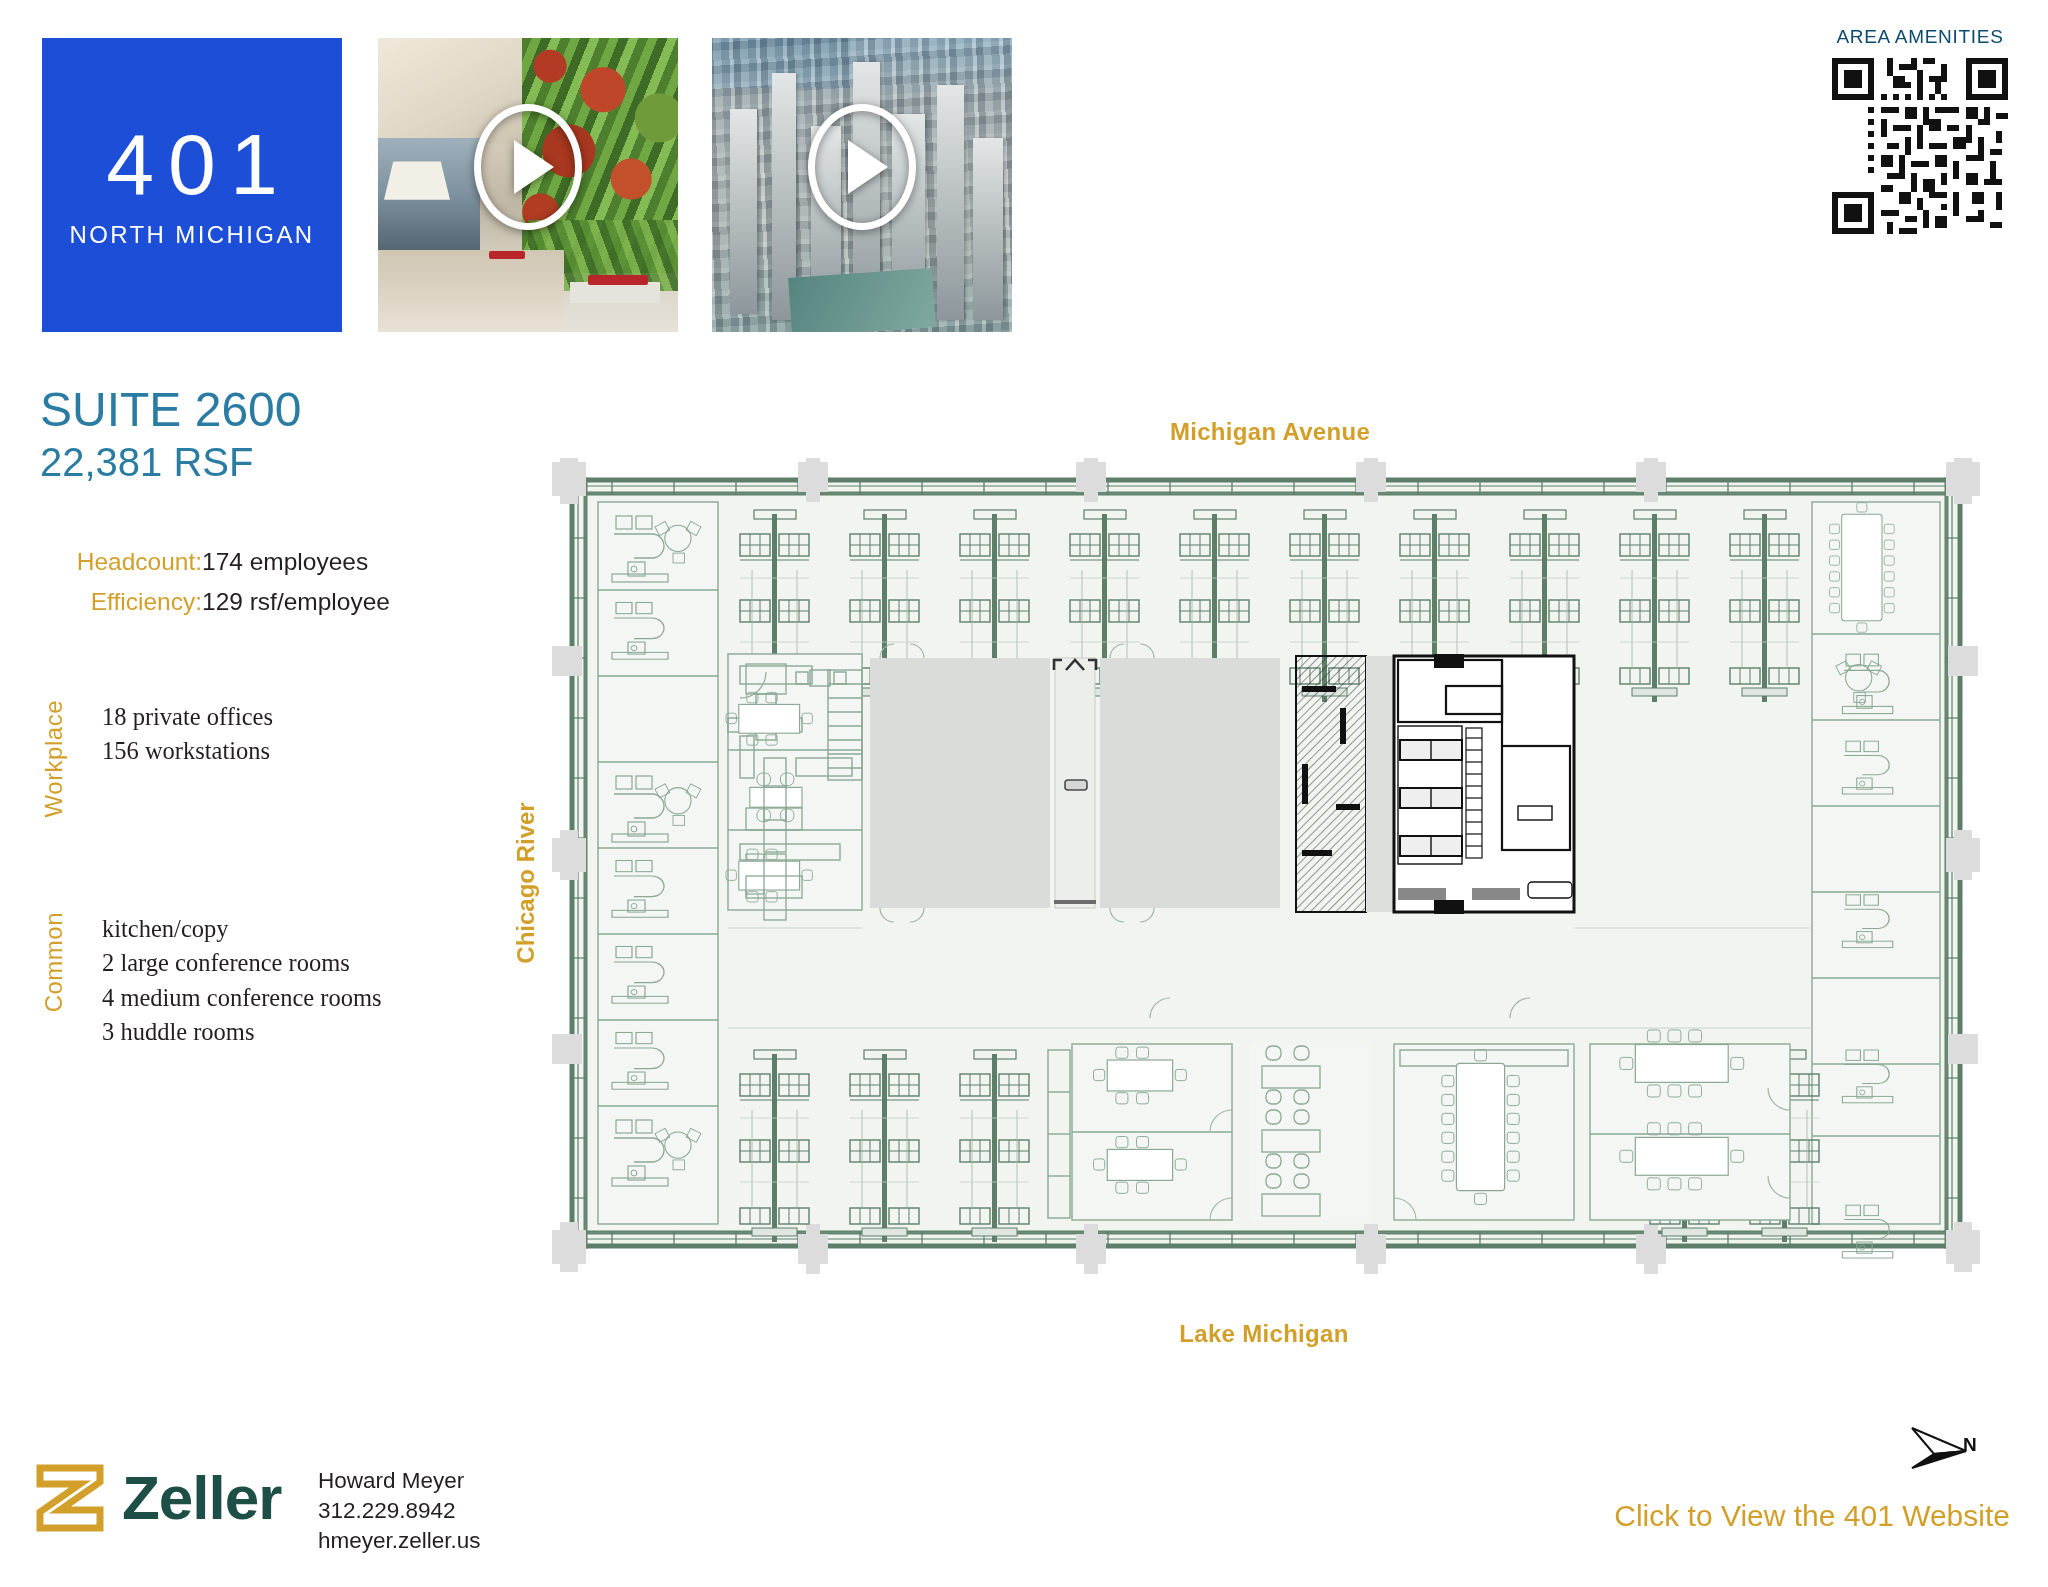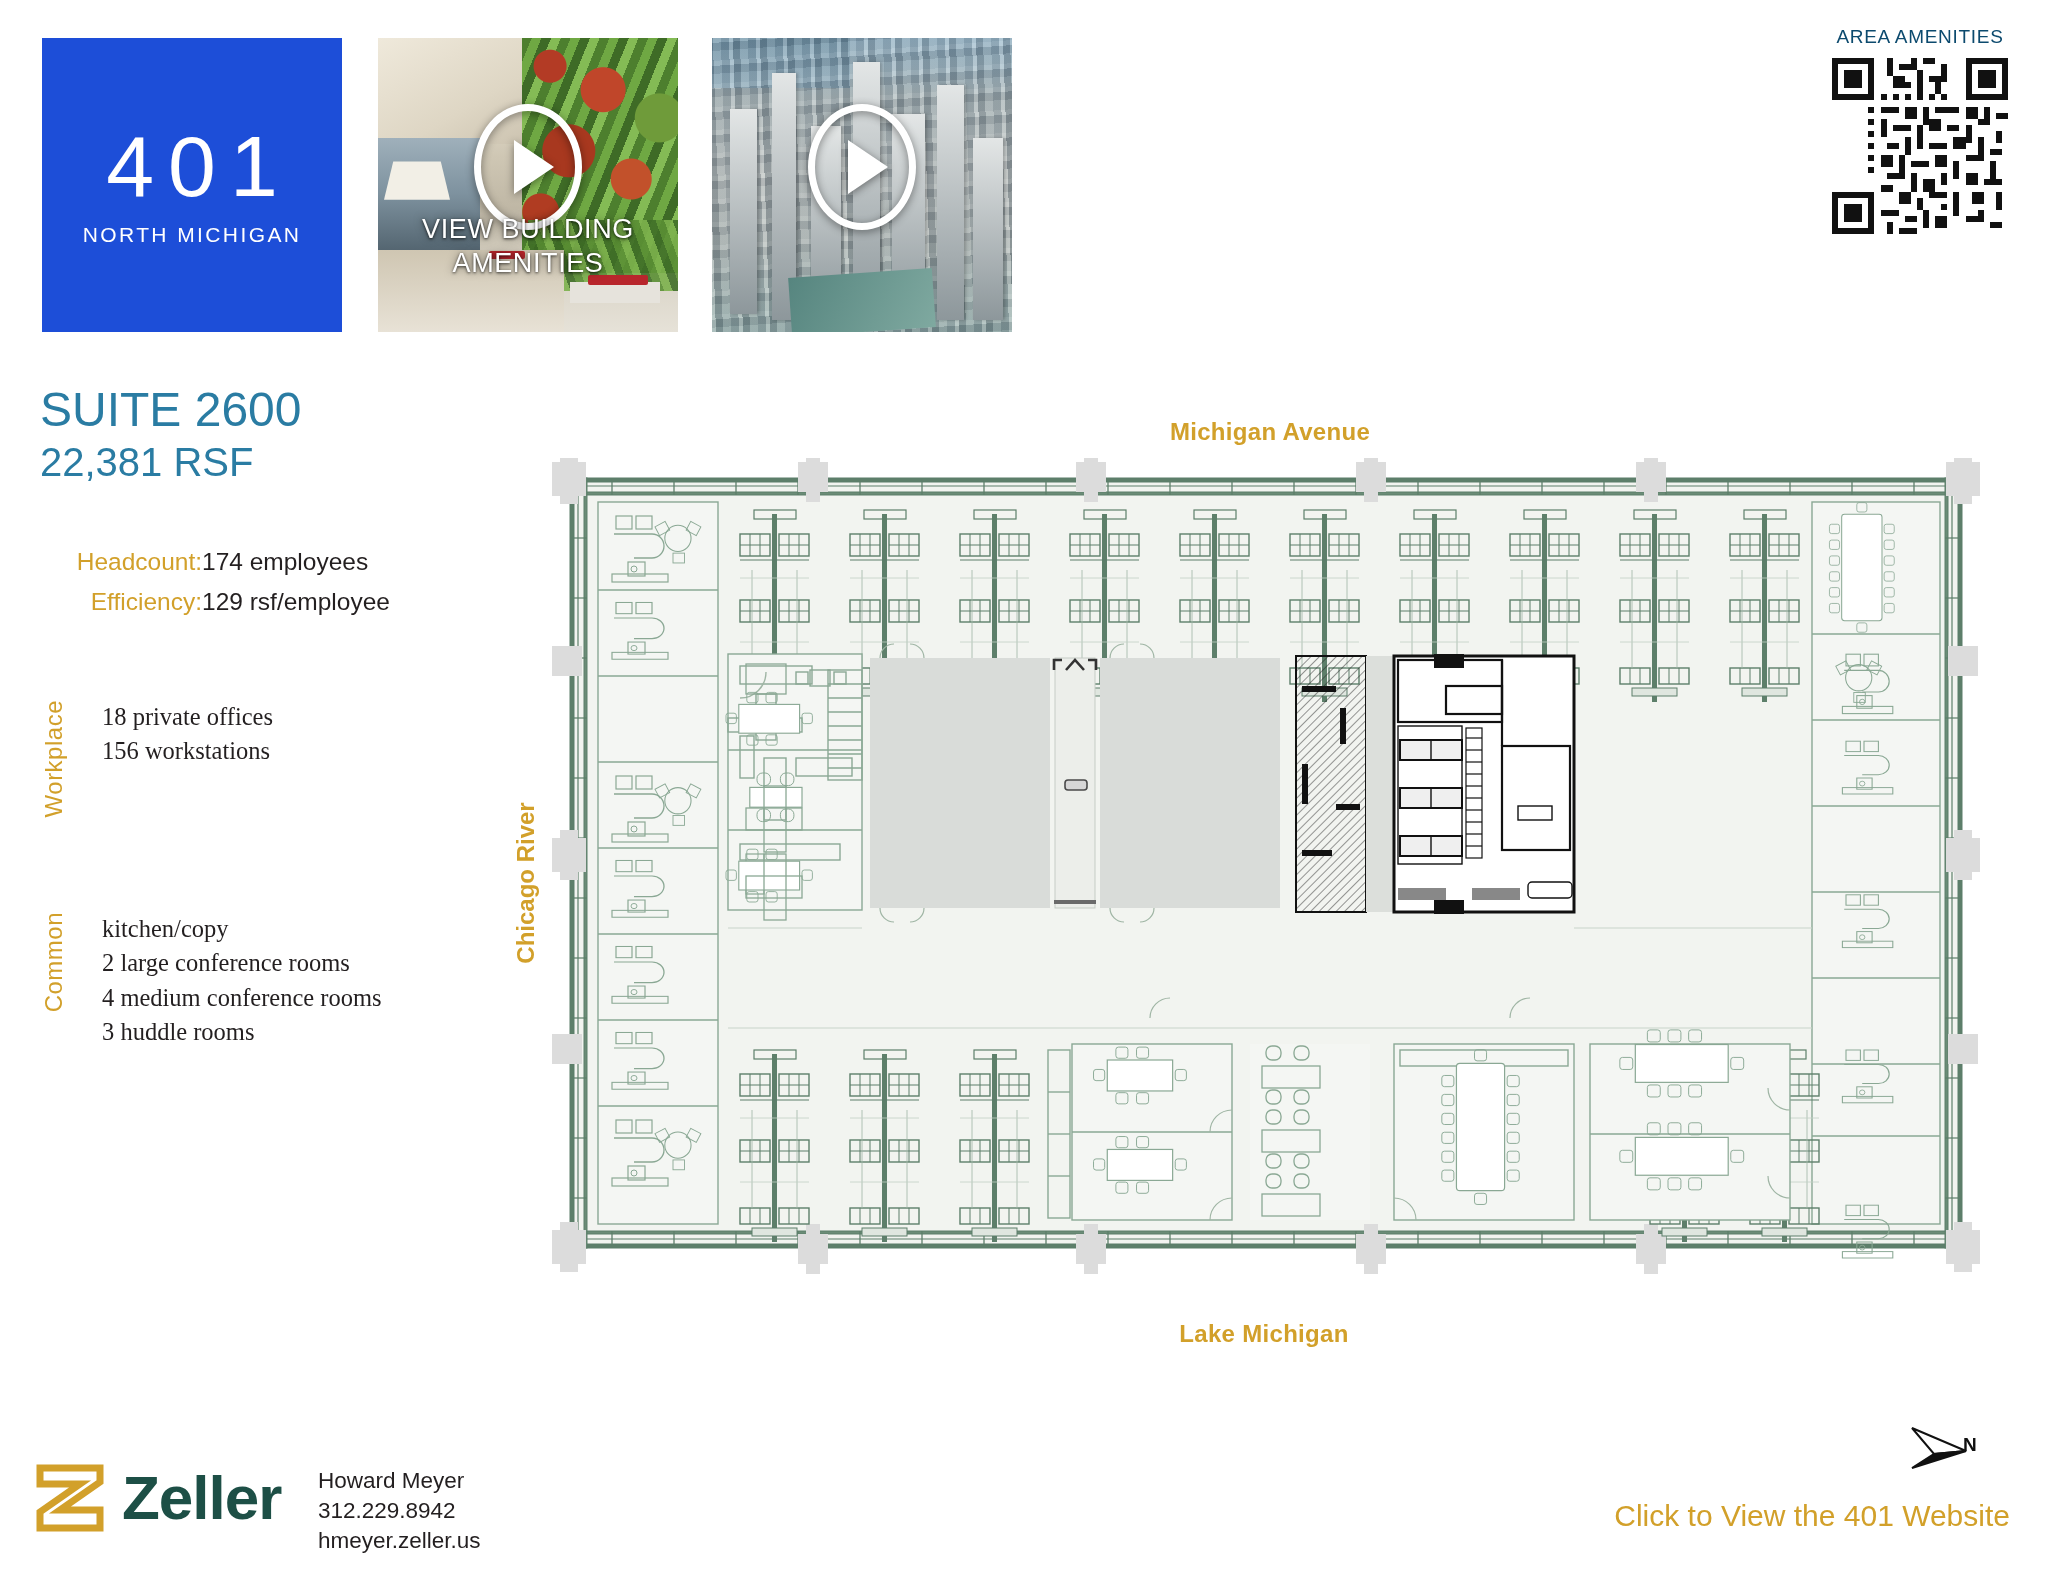--- a/index.html
+++ b/index.html
@@ -18,21 +18,21 @@
   #brand-tile {
     position:absolute; left:42px; top:38px; width:300px; height:294px;
     background:#1d4ed8; color:#fff;
     display:flex; flex-direction:column; align-items:center; justify-content:center;
   }
   #brand-number {
     font-size:86px; font-weight:300; letter-spacing:14px;
     line-height:1; text-indent:14px; font-family:"Liberation Sans", sans-serif;
   }
   #brand-sub {
-    font-size:21px; font-weight:400; letter-spacing:2.4px; margin-top:14px;
+    font-size:24px; font-weight:400; letter-spacing:2.4px; margin-top:14px;
   }
 
   
   .vthumb {
     position:absolute; top:38px; width:300px; height:294px;
     overflow:hidden; cursor:pointer;
   }
   #vthumb-amenities { left:378px; }
   #vthumb-neighborhood { left:712px; }
 
@@ -167,24 +167,20 @@
     <div class="green-wall-2"></div>
     <div class="lobby-floor"></div>
     <div class="lobby-lamp"></div>
     <div class="lobby-bench"></div>
     <div class="lobby-red"></div>
     <div class="lobby-red2"></div>
   </div>
   <div class="play-ring">
       <div class="play-tri"></div>
     </div>
-  <div class="vthumb-caption">
-    <span>VIEW BUILDING</span>
-    <span>AMENITIES</span>
-  </div>
 </div>
 
 <div class="vthumb" id="vthumb-neighborhood">
   <div class="vthumb-img">
     <div class="city-bg"></div>
     <div class="city-water"></div>
     <div class="city-blocks"></div>
     <div class="tower" style="left:6%;top:24%;width:9%;height:70%"></div>
     <div class="tower" style="left:20%;top:12%;width:8%;height:84%"></div>
     <div class="tower" style="left:33%;top:30%;width:10%;height:64%"></div>

